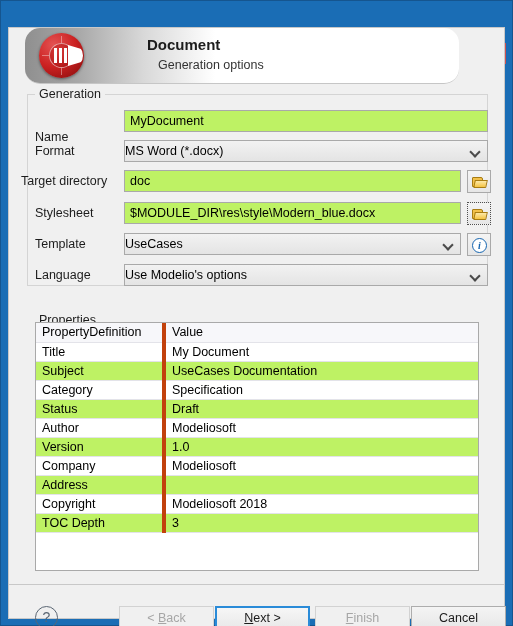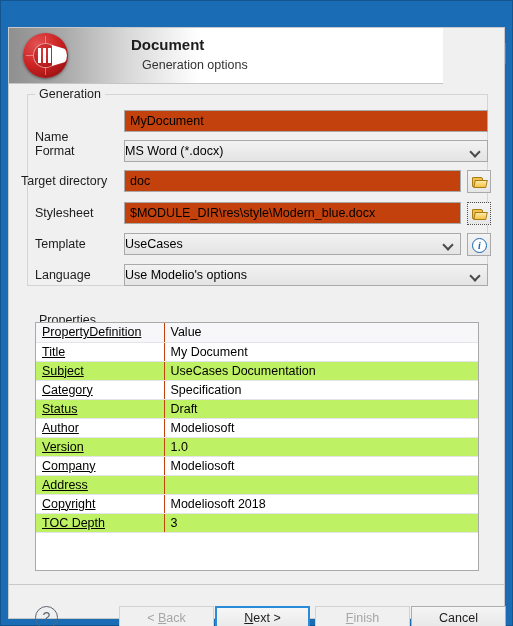--- a/index.html
+++ b/index.html
@@ -81,25 +81,26 @@
     position: absolute;
     left: 7px; top: 26px;
     width: 497px; height: 592px;
     background: #f0f0f0;
     border: 1px solid #c8c8c8;
   }
 
   
   .banner {
     position: absolute;
-    left: 0; top: 0;
+    left: 16px; top: 0;
     width: 434px; height: 56px;
     background: #ffffff;
     border-bottom: 1px solid #c6c6c6;
     overflow: hidden;
+    border-radius: 15px;
   }
   .banner-grad {
     position: absolute;
     left: 0; top: 0;
     width: 190px; height: 55px;
     background: linear-gradient(to right, #8f8f8f 0%, #a8a8a8 28%, #d8d8d8 62%, #ffffff 100%);
   }
   .banner-logo {
     position: absolute;
     left: 14px; top: 5px;
@@ -183,21 +184,21 @@
 
   .group-properties-label { left: 26px; top: 285px; }
   .form-label {
     position: absolute;
     font-size: 12.5px;
     color: #1c1c1c;
     line-height: 22px;
   }
   .text-input {
     position: absolute;
-    background: #c2410c;
+    background: #bef264;
     border: 1px solid #a9a9a9;
     height: 22px;
     font-size: 12.5px;
     color: #000000;
     line-height: 20px;
     padding-left: 5px;
     overflow: hidden;
     white-space: nowrap;
   }
   .combo {
@@ -290,21 +291,21 @@
     font-size: 12.5px;
     color: #000000;
   }
   .ptable td {
     height: 19px;
     padding: 0 0 0 6px;
     border-bottom: 1px solid #e3e3e9;
     white-space: nowrap;
     overflow: hidden;
   }
-  .ptable td.col-def { width: 128px; border-right: 1px solid #c2410c; text-decoration: underline; }
+  .ptable td.col-def { width: 128px; border-right: 4px solid #c2410c; }
   .ptable tr.header td { background: #f7f7fa; }
   .ptable tr.odd td { background: #ffffff; }
   .ptable tr.even td { background: #bef264; }
 
   
   .footer-sep {
     position: absolute;
     left: 0; top: 556px;
     width: 495px; height: 1px;
     background: #c8c8c8;

